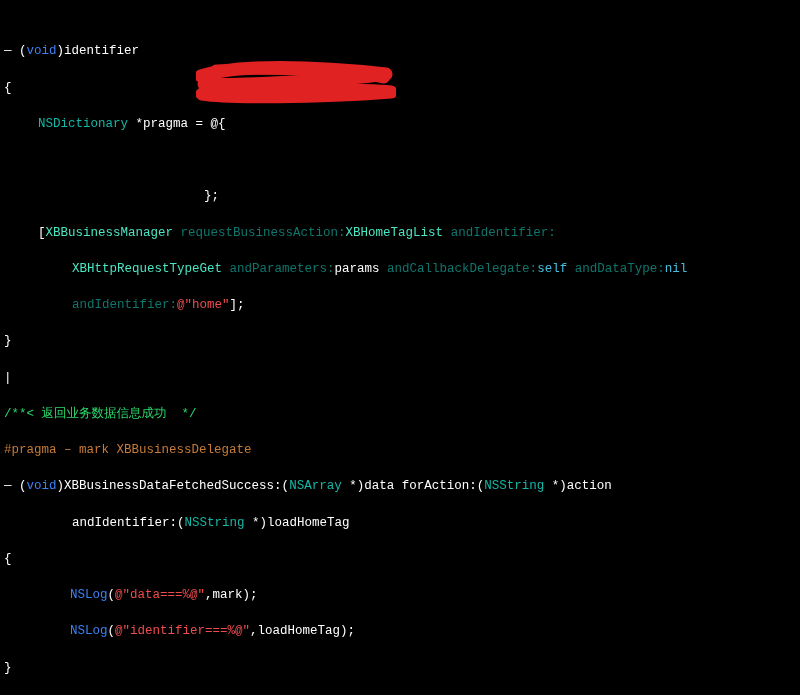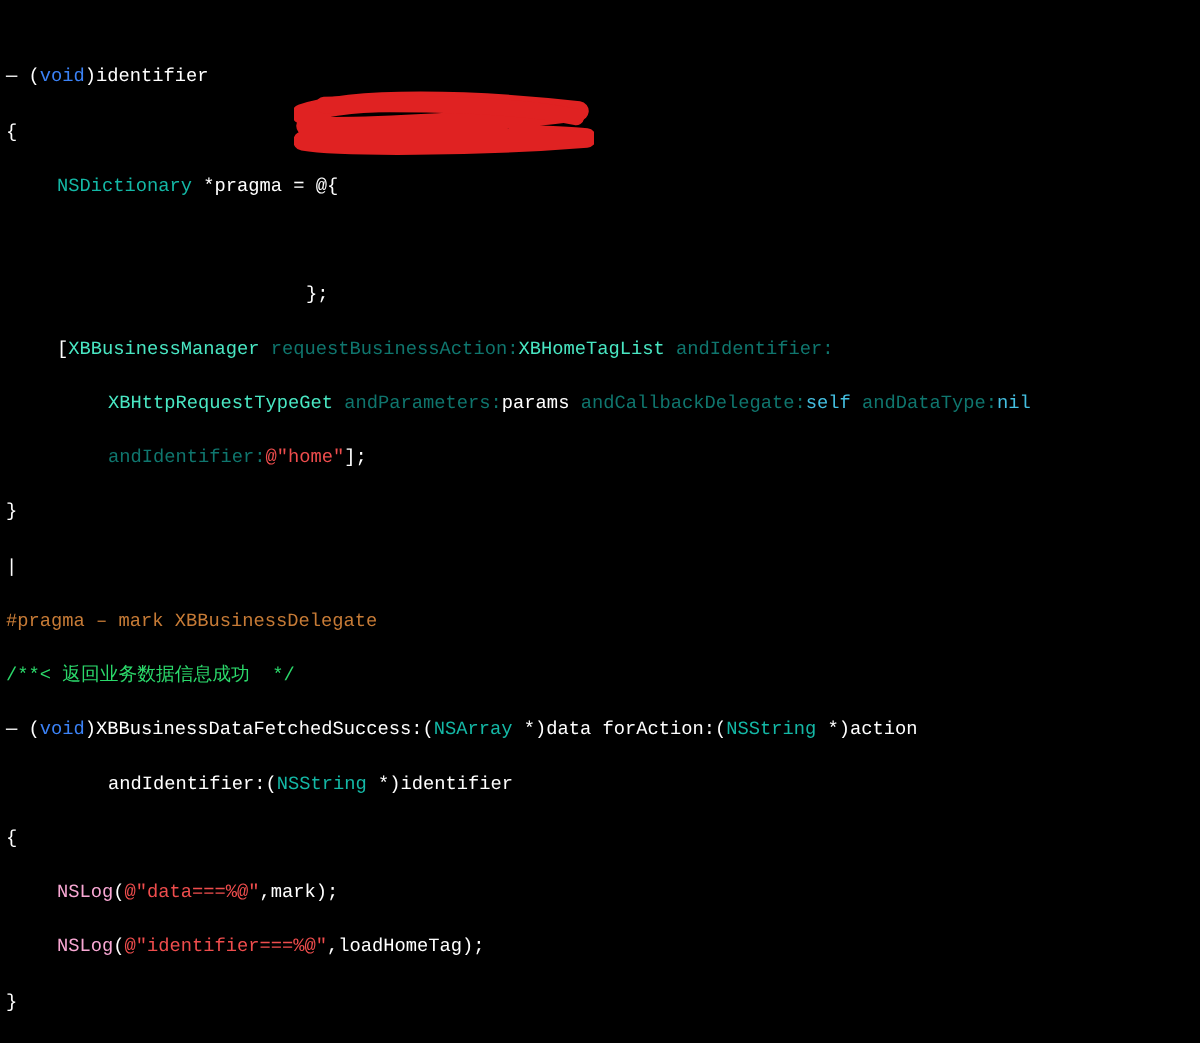--- a/index.html
+++ b/index.html
@@ -20,21 +20,21 @@
   }
   .line { white-space: pre; }
   .indent1 { padding-left: 34px; }
   .indent2 { padding-left: 68px; }
   .indent2b { padding-left: 200px; }
   .c-white { color: #ffffff; }
   .c-kw    { color: #3b82f6; }  
   .c-type  { color: #14b8a6; }  
   .c-class { color: #49e7c3; text-align: center; }  
   .c-msg   { color: #0f766e; }  
-  .c-fn    { color: #f9a8d4; }  
+  .c-fn    { color: #3b82f6; margin-left: 32px; }  
   .c-param { color: #44bfe0; font-family: Liberation Mono, monospace; }  
   .c-str   { color: #ef4d4d; }
   .c-comm  { color: #2bd96b; }  
   .c-dir   { color: #c77b36; }
   .scribble {
     position: absolute;
     left: 196px;
     top: 60px;
     width: 200px;
     height: 44px;
@@ -49,24 +49,24 @@
 <div class="line"><span class="c-white">— </span><span class="c-white">(</span><span class="c-kw">void</span><span class="c-white">)</span><span class="c-white">identifier</span></div>
 <div class="line"><span class="c-white">{</span></div>
 <div class="line indent1"><span class="c-type">NSDictionary</span><span class="c-white"> *pragma = @{</span></div>
 <div class="line">&nbsp;</div>
 <div class="line indent2b"><span class="c-white">};</span></div>
 <div class="line indent1"><span class="c-white">[</span><span class="c-class">XBBusinessManager</span><span> </span><span class="c-msg">requestBusinessAction:</span><span class="c-class">XBHomeTagList</span><span> </span><span class="c-msg">andIdentifier:</span></div>
 <div class="line indent2"><span class="c-class">XBHttpRequestTypeGet</span><span> </span><span class="c-msg">andParameters:</span><span class="c-white">params </span><span class="c-msg">andCallbackDelegate:</span><span class="c-param">self</span><span> </span><span class="c-msg">andDataType:</span><span class="c-param">nil</span></div>
 <div class="line indent2"><span class="c-msg">andIdentifier:</span><span class="c-str">@"home"</span><span class="c-white">];</span></div>
 <div class="line"><span class="c-white">}</span></div>
 <div class="line"><span class="c-white">|</span></div>
+<div class="line"><span class="c-comm">/**&lt; 返回业务数据信息成功  */</span></div>
 <div class="line"><span class="c-dir">#pragma – mark XBBusinessDelegate</span></div>
-<div class="line"><span class="c-comm">/**&lt; 返回业务数据信息成功  */</span></div>
 <div class="line"><span class="c-white">— </span><span class="c-white">(</span><span class="c-kw">void</span><span class="c-white">)</span><span class="c-white">XBBusinessDataFetchedSuccess:</span><span class="c-white">(</span><span class="c-type">NSArray</span><span class="c-white"> *)data </span><span class="c-white">forAction:</span><span class="c-white">(</span><span class="c-type">NSString</span><span class="c-white"> *)action</span></div>
-<div class="line indent2"><span class="c-white">andIdentifier:</span><span class="c-white">(</span><span class="c-type">NSString</span><span class="c-white"> *)identifier</span></div>
+<div class="line indent2"><span class="c-white">andIdentifier:</span><span class="c-white">(</span><span class="c-type">NSString</span><span class="c-white"> *)loadHomeTag</span></div>
 <div class="line"><span class="c-white">{</span></div>
 <div class="line indent1"><span class="c-fn">NSLog</span><span class="c-white">(</span><span class="c-str">@"data===%@"</span><span class="c-white">,mark);</span></div>
 <div class="line indent1"><span class="c-fn">NSLog</span><span class="c-white">(</span><span class="c-str">@"identifier===%@"</span><span class="c-white">,loadHomeTag);</span></div>
 <div class="line"><span class="c-white">}</span></div>
 <div class="line">&nbsp;</div>
 
 
 
 
 

